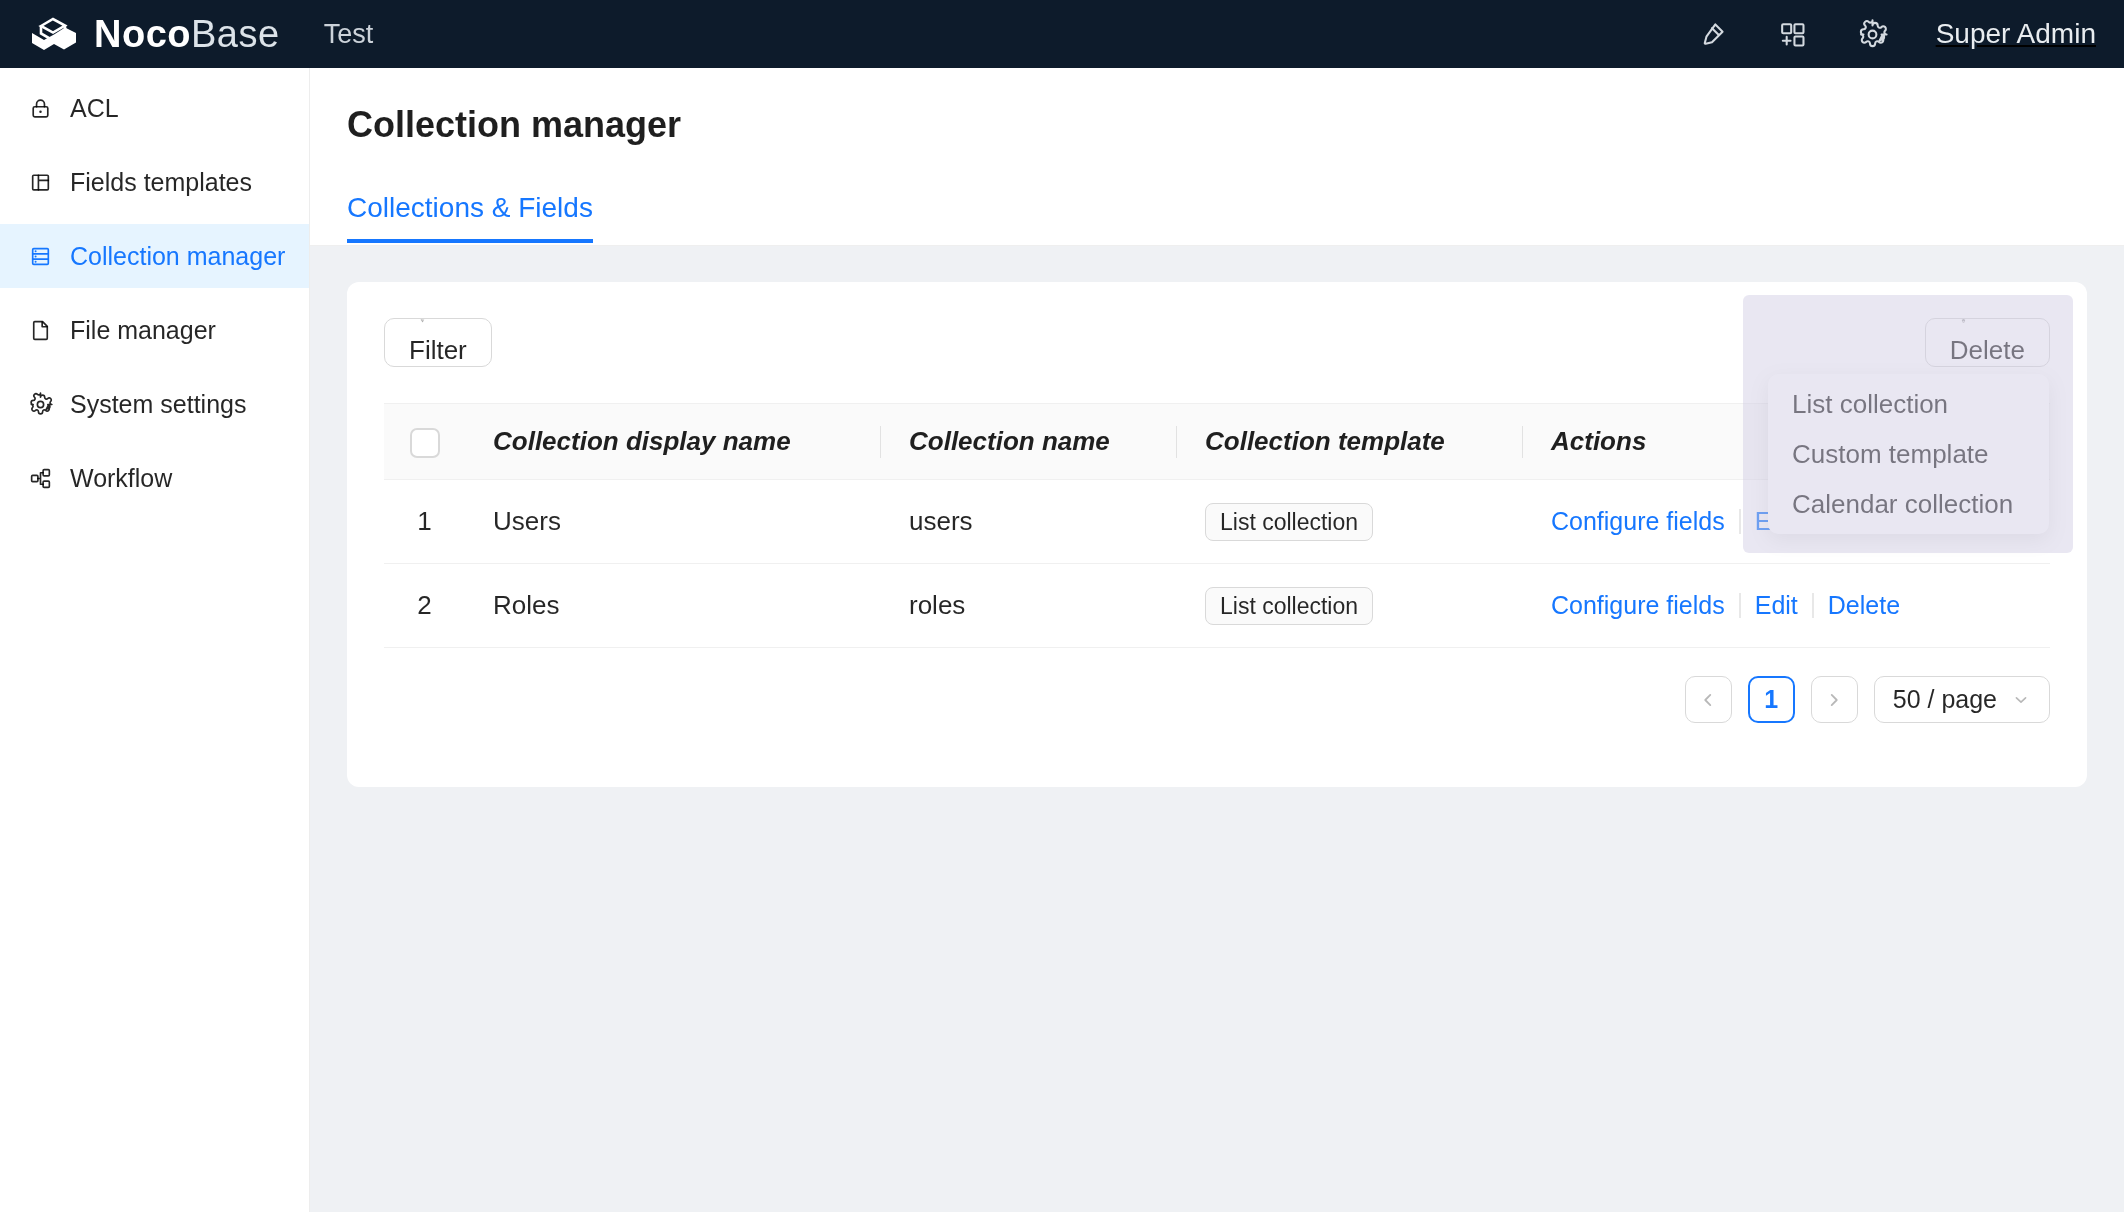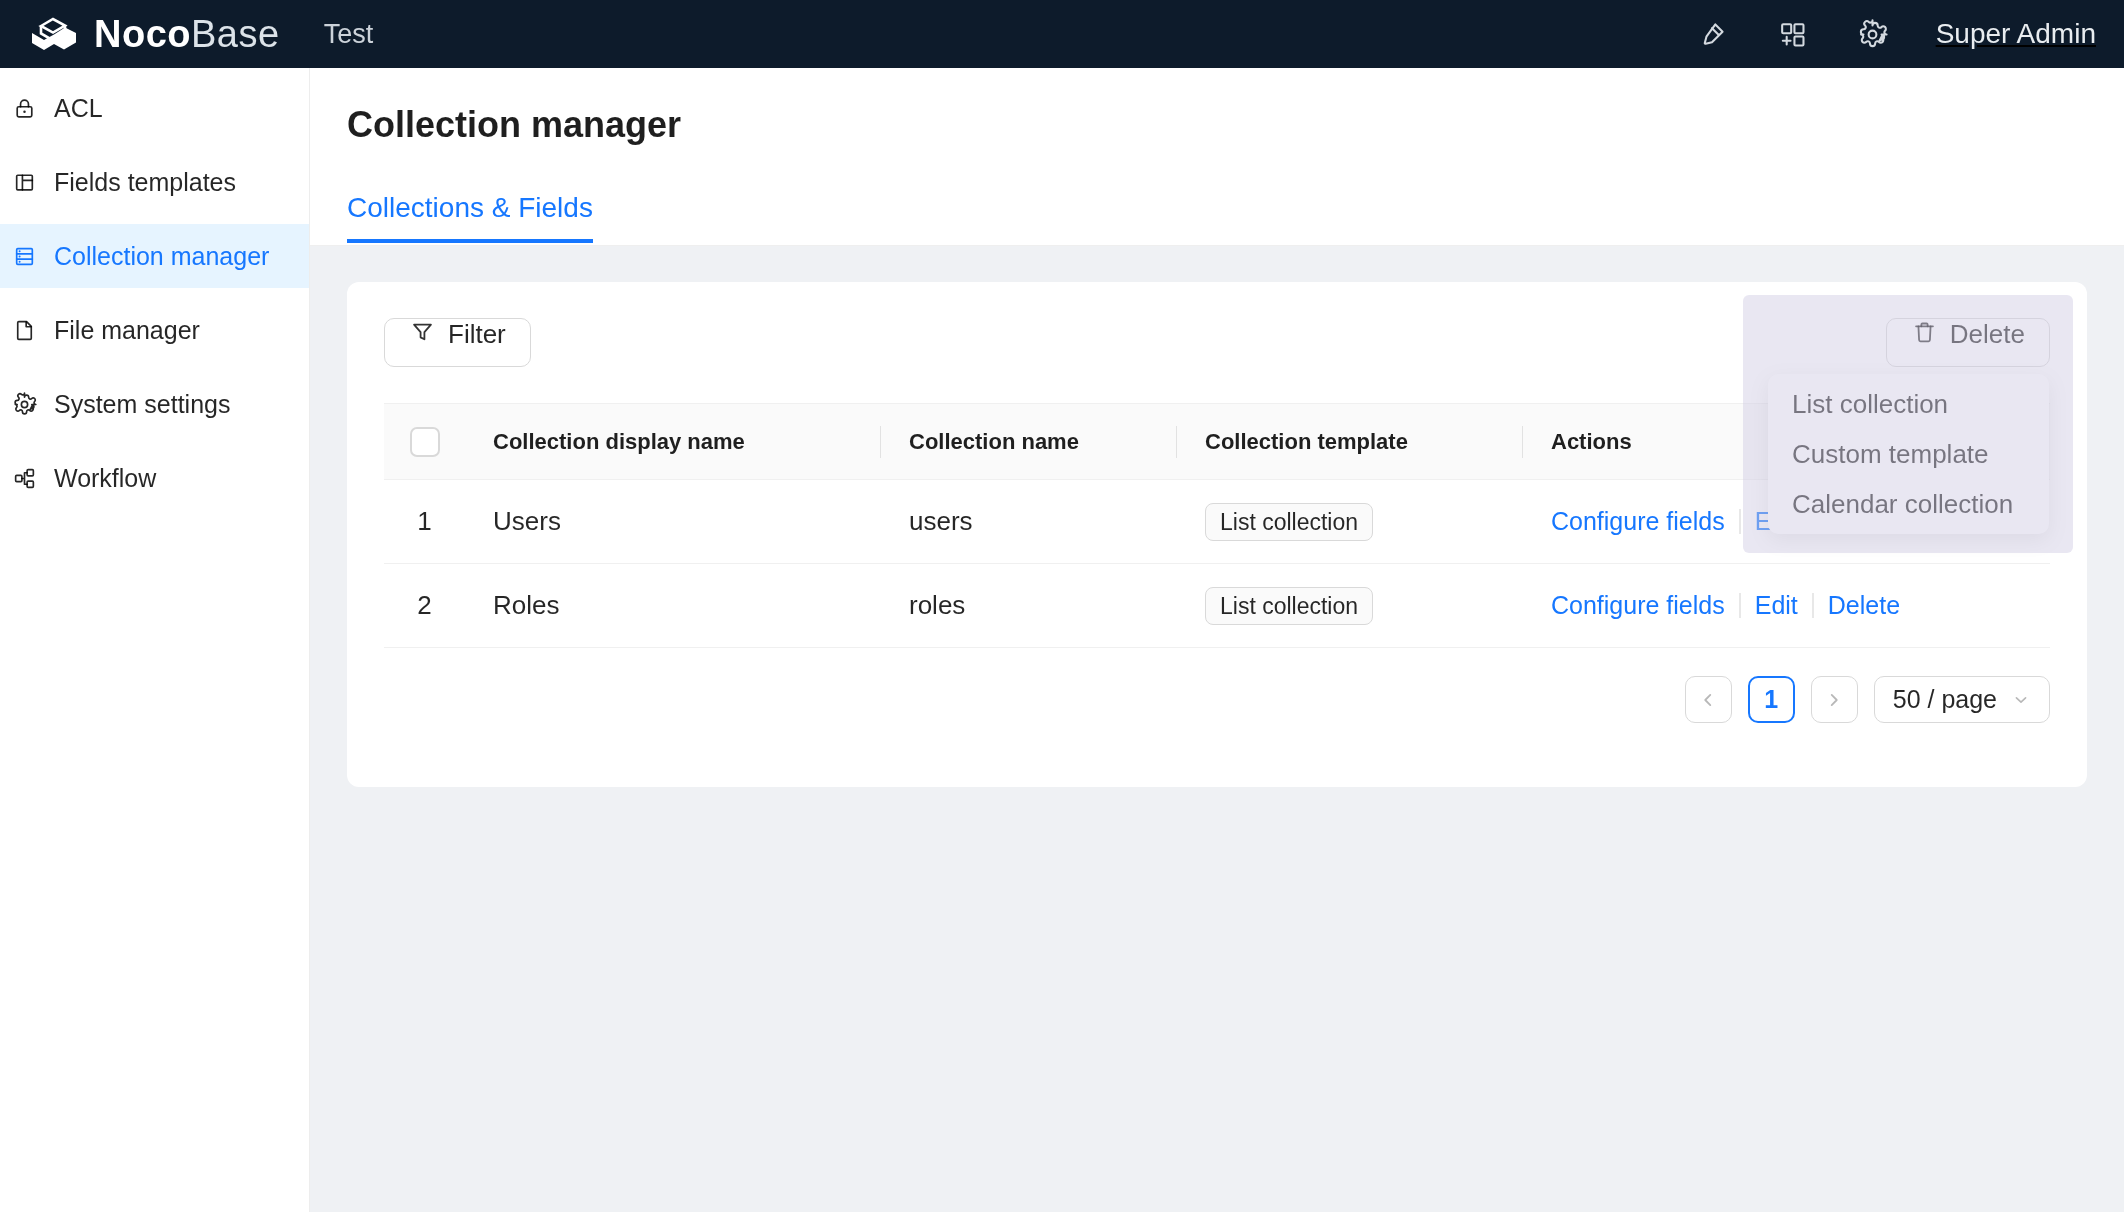--- a/index.html
+++ b/index.html
@@ -18,56 +18,56 @@
   .topbar-right { margin-left:auto; display:flex; align-items:center; gap:46px; padding-right:28px;text-decoration:underline; }
   .top-icon { width:34px; height:34px; display:flex; align-items:center; justify-content:center; cursor:pointer; }
   .top-icon svg { width:31px; height:31px; stroke:#d3d9df; fill:none; stroke-width:1.6;
                   stroke-linecap:round; stroke-linejoin:round; }
   .top-user { font-size:28px; color:#e9edf0; cursor:pointer; }
 
   
   .sidebar { position:absolute; top:68px; left:0; width:310px; height:1144px; background:#fff;
              border-right:1px solid #ededed; padding-top:8px; z-index:4; }
   .side-item { height:64px; margin-bottom:10px; display:flex; align-items:center; gap:17px;
-               padding-left:12px; font-size:25px; color:rgba(0,0,0,.85); cursor:pointer; }
+               padding-left:28px; font-size:25px; color:rgba(0,0,0,.85); cursor:pointer; }
   .side-item svg { width:25px; height:25px; stroke:currentColor; fill:none; stroke-width:1.6;
                    stroke-linecap:round; stroke-linejoin:round; flex:none; }
   .side-item svg .fill { fill:currentColor; stroke:none; }
   .side-item.active { background:#e6f4ff; color:#1677ff; }
 
   
   .main { position:absolute; top:68px; left:310px; width:1814px; height:1144px; }
   .page-head { position:relative; background:#fff; height:178px; border-bottom:1px solid #efefef; }
   .page-title { margin:0; padding:36px 0 0 37px; font-size:36px; font-weight:700; color:rgba(0,0,0,.88); }
   .tabs { position:absolute; left:37px; bottom:2px; }
   .tab { display:inline-block; font-size:28px; color:#1677ff; padding-bottom:15px;
          border-bottom:4px solid #1677ff; cursor:pointer; }
   .content { position:absolute; top:178px; left:0; width:1814px; height:966px;
              background:#eff1f4; padding:36px 37px; }
   .card { background:#fff; border-radius:12px; height:505px; padding:36px 37px; }
 
   
   .toolbar { display:flex; align-items:flex-start; justify-content:space-between; }
   .btn { height:49px; display:inline-flex; align-items:flex-start; gap:12px; padding:0 24px;
          background:#fff; border:1.5px solid #d9d9d9; border-radius:10px; font-size:26px;
-         color:rgba(0,0,0,.85); cursor:pointer; font-family:inherit; }
+         color:rgba(0,0,0,.85); cursor:pointer; font-family:inherit;flex-direction:column; }
   .btn svg { width:27px; height:27px; stroke:rgba(0,0,0,.8); fill:none; stroke-width:1.6;
              stroke-linecap:round; stroke-linejoin:round; }
   .toolbar-right { display:flex; gap:20px; }
   .btn-primary { width:285px; justify-content:center; background:#1890ff; border:none;
                  color:#fff; font-size:25px; gap:12px; padding:0 10px; }
   .btn-primary svg { stroke:#fff; }
   .btn-primary .plus-ic { width:26px; height:26px; }
   .btn-primary .chev-ic { width:20px; height:20px; }
 
   
   table.nc-table { width:100%; border-collapse:collapse; table-layout:fixed; margin-top:36px; }
   .nc-table th { background:#fafafa; height:76px; text-align:left; padding:0 12px 0 28px;
-                 font-size:22px; font-weight:700; color:rgba(0,0,0,.88);
-                 border-top:1px solid #f0f0f0; border-bottom:1px solid #f0f0f0; position:relative; }
+                 font-size:26px; font-weight:700; color:rgba(0,0,0,.88);
+                 border-top:1px solid #f0f0f0; border-bottom:1px solid #f0f0f0; position:relative;font-style:italic; }
   .nc-table th.sel, .nc-table td.sel { padding:0; text-align:center; }
   .nc-table th:nth-child(2)::after, .nc-table th:nth-child(3)::after, .nc-table th:nth-child(4)::after {
       content:""; position:absolute; right:0; top:22px; width:1px; height:32px; background:#e2e2e2; }
   .nc-table td { height:84px; padding:0 12px 0 28px; font-size:26px; color:rgba(0,0,0,.85);
                  border-bottom:1px solid #f0f0f0; white-space:nowrap; overflow:hidden; }
   .checkbox { display:inline-block; width:30px; height:30px; border:2px solid #d9d9d9;
               border-radius:7px; background:#fff; vertical-align:middle; cursor:pointer; }
   .tag { display:inline-block; border:1px solid #d9d9d9; background:#fafafa; border-radius:8px;
          font-size:23px; line-height:36px; padding:0 14px; color:rgba(0,0,0,.85); }
   .link { color:#1677ff; font-size:25px; cursor:pointer; }

